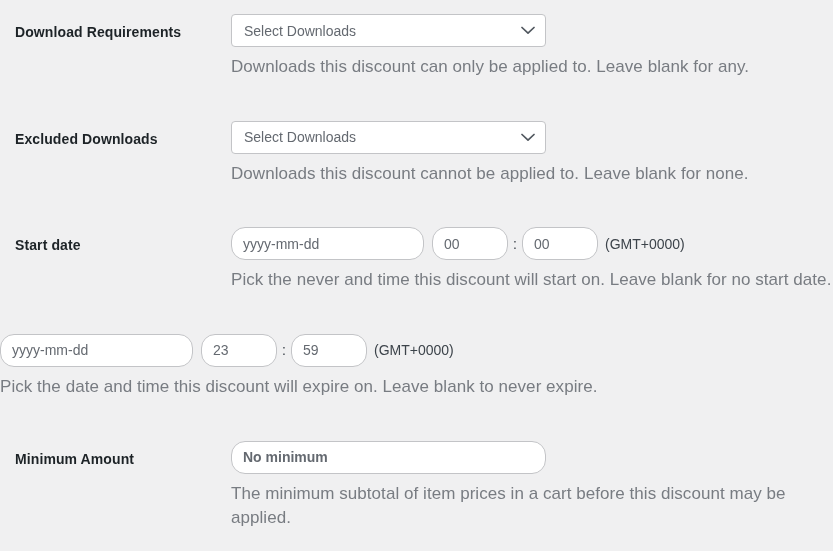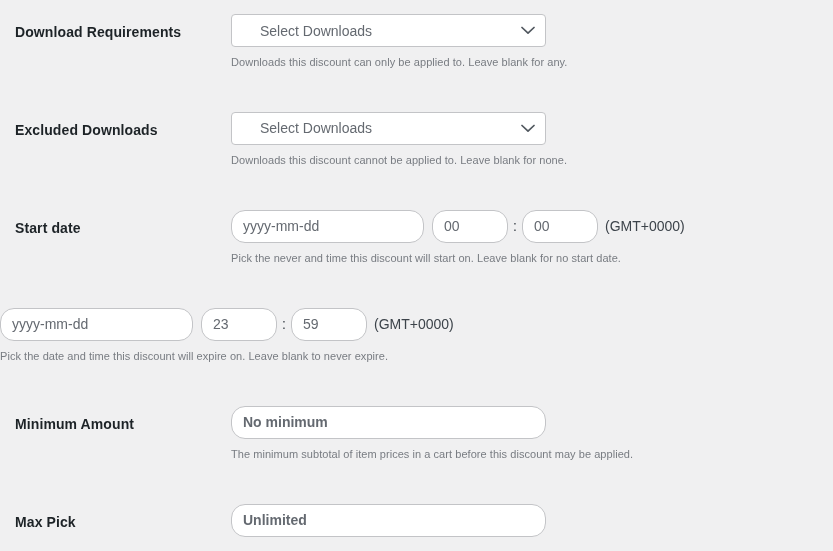--- a/index.html
+++ b/index.html
@@ -68,21 +68,21 @@
   }
   .select-box {
     width: 100%;
     height: 33px;
     box-sizing: border-box;
     background: #ffffff;
     border: 1px solid #c3c4c7;
     border-radius: 4px;
     display: flex;
     align-items: center;
-    padding: 0 30px 0 28px;
+    padding: 0 30px 0 12px;
     font-size: 14px;
     color: #646970;
     line-height: 1;
     box-shadow: 0 0 0 transparent;
   }
   .select-caret {
     position: absolute;
     right: 11px;
     top: 0;
     height: 33px;
@@ -124,21 +124,21 @@
 
   .tz-label {
     margin-left: 7px;
     font-size: 14px;
     color: #3c434a;
     white-space: nowrap;
   }
 
   .help-text {
     margin-top: 8px;
-    font-size: 11px;
+    font-size: 17px;
     color: #787c82;
     line-height: 1.45;
     letter-spacing: 0.05px;
   }
 </style>
 </head>
 <body>
 
 <div class="form-table">
 

